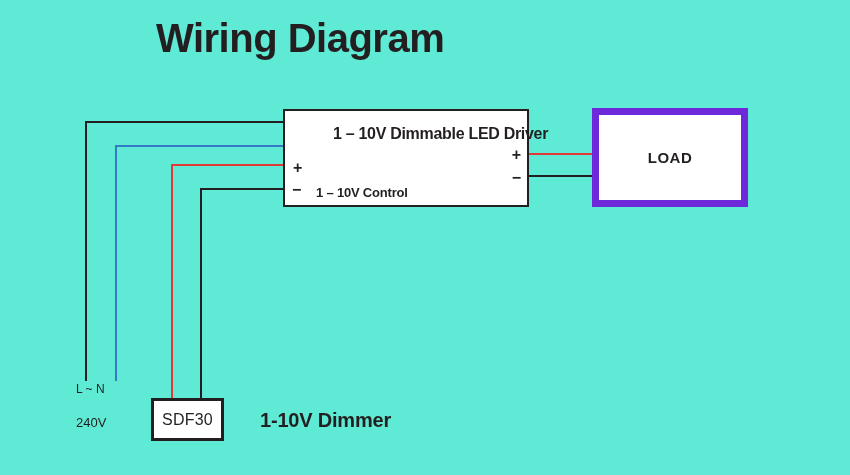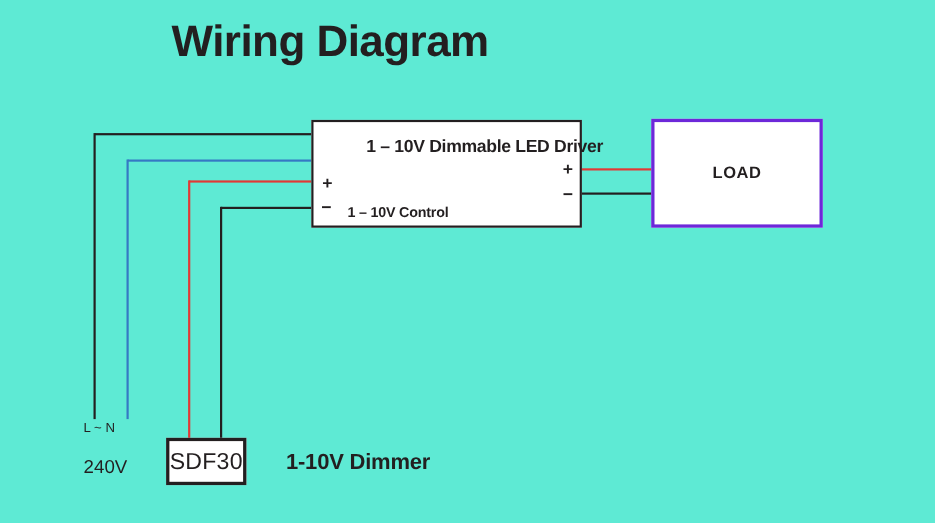--- a/index.html
+++ b/index.html
@@ -74,21 +74,21 @@
     letter-spacing: -0.2px;
     color: #231f20;
     white-space: nowrap;
   }
 
   .load-box {
     left: 592px;
     top: 108px;
     width: 156px;
     height: 99px;
-    border: 3px solid #6d28d9;
+    border: 7px solid #6d28d9;
     display: flex;
     align-items: center;
     justify-content: center;
     text-align: right;
   }
   .load-label {
     font-size: 15px;
     font-weight: 700;
     letter-spacing: 0.5px;
     color: #231f20;
@@ -98,21 +98,21 @@
     left: 151px;
     top: 398px;
     width: 73px;
     height: 43px;
     border: 3px solid #231f20;
     display: flex;
     align-items: center;
     justify-content: center;
   }
   .dimmer-box-label {
-    font-size: 21px;
+    font-size: 16px;
     font-weight: 400;
     color: #231f20;
     letter-spacing: 0.2px;
   }
   .dimmer-label {
     left: 232px;
     top: 409px;
     font-size: 20px;
     font-weight: 700;
     letter-spacing: -0.2px;
@@ -125,21 +125,21 @@
     left: 76px;
     top: 382px;
     font-size: 12px;
     font-weight: 400;
     color: #231f20;
     white-space: nowrap;
   }
   .mains-voltage {
     left: 76px;
     top: 415px;
-    font-size: 17px;
+    font-size: 13px;
     font-weight: 400;
     color: #231f20;
     white-space: nowrap;
   }
 
   
   .wire { position: absolute; }
   .wire.h { height: 2px; }
   .wire.v { width: 2px; }
 </style>

